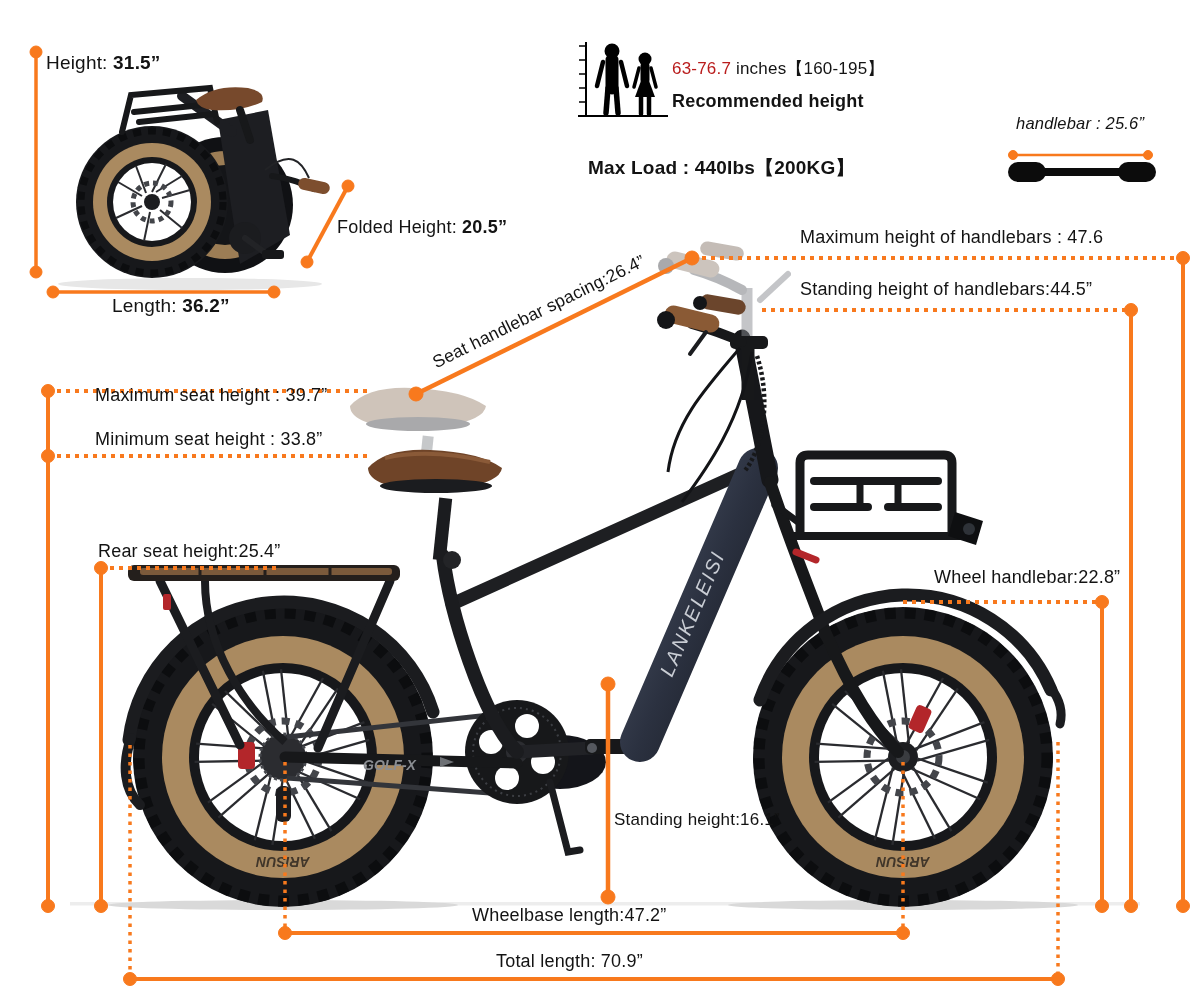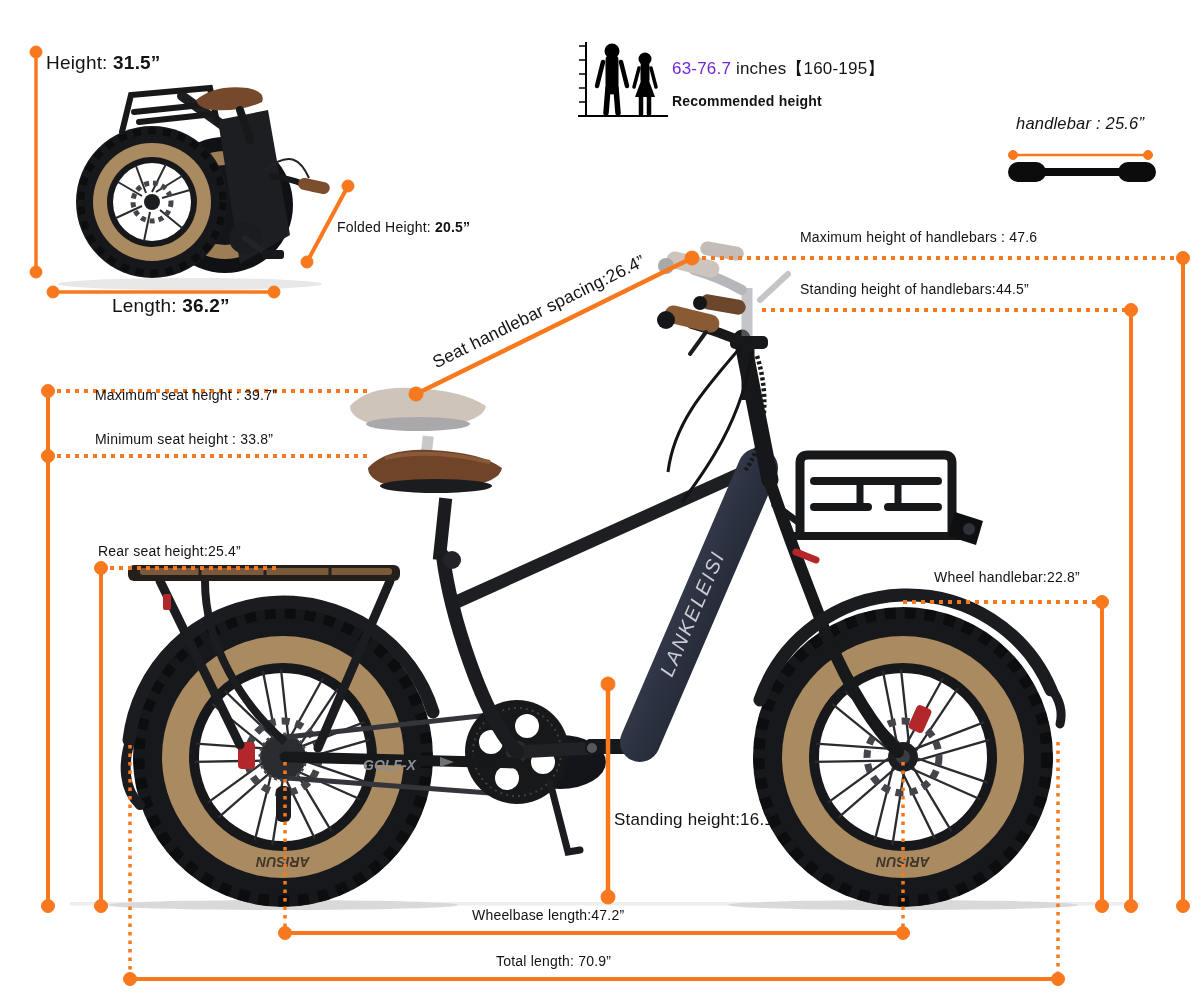--- a/index.html
+++ b/index.html
@@ -1,21 +1,21 @@
 <!DOCTYPE html>
 <html><head>
 <meta charset="utf-8">
 <style>
   html,body{margin:0;padding:0;background:#ffffff;}
   .stage{position:relative;width:1200px;height:1000px;background:#ffffff;overflow:hidden;
          font-family:"Liberation Sans","DejaVu Sans",sans-serif;color:#141414;}
   .stage svg{position:absolute;left:0;top:0;}
-  .lbl{position:absolute;white-space:nowrap;font-size:14px;line-height:20px;color:#131313;letter-spacing:.2px;}
+  .lbl{position:absolute;white-space:nowrap;font-size:18px;line-height:20px;color:#131313;letter-spacing:.2px;}
   .lbl .bold{font-weight:700;}
-  .lbl .red{color:#6d28d9;}
+  .lbl .red{color:#b91c1c;}
   .lbl-19{font-size:19px;}
   .lbl-17{font-size:17px;}
   .lbl-16{font-size:16.5px;font-style:italic;}
   .bold-line{font-weight:700;}
   .diag{transform:rotate(-26.2deg);transform-origin:0 100%;font-size:17.5px;}
 </style>
 </head>
 <body>
 
 <div class="stage">
@@ -342,20 +342,21 @@
       </g>
     </g>
   </svg>
 
   <div class="lbl lbl-19" style="left:46px;top:53px"><span>Height:</span>&nbsp;<span class="bold">31.5”</span></div>
   <div class="lbl" style="left:337px;top:217px"><span>Folded Height:</span>&nbsp;<span class="bold">20.5”</span></div>
   <div class="lbl lbl-19" style="left:112px;top:296px"><span>Length:</span>&nbsp;<span class="bold">36.2”</span></div>
 
   <div class="lbl lbl-17" style="left:672px;top:59px"><span class="red">63-76.7</span><span> inches【160-195】</span></div>
   <div class="lbl bold-line" style="left:672px;top:91px">Recommended height</div>
+  <div class="lbl lbl-19 bold-line" style="left:588px;top:158px">Max Load : 440Ibs【200KG】</div>
   <div class="lbl lbl-16" style="left:1016px;top:113px">handlebar : 25.6”</div>
 
   <div class="lbl" style="left:800px;top:227px">Maximum height of handlebars : 47.6</div>
   <div class="lbl" style="left:800px;top:279px">Standing height of handlebars:44.5”</div>
   <div class="lbl diag" style="left:438px;top:352px">Seat handlebar spacing:26.4”</div>
   <div class="lbl" style="left:95px;top:385px">Maximum seat height : 39.7”</div>
   <div class="lbl" style="left:95px;top:429px">Minimum seat height : 33.8”</div>
   <div class="lbl" style="left:98px;top:541px">Rear seat height:25.4”</div>
   <div class="lbl" style="left:934px;top:567px">Wheel handlebar:22.8”</div>
   <div class="lbl lbl-17" style="left:614px;top:810px">Standing height:16.1”</div>

